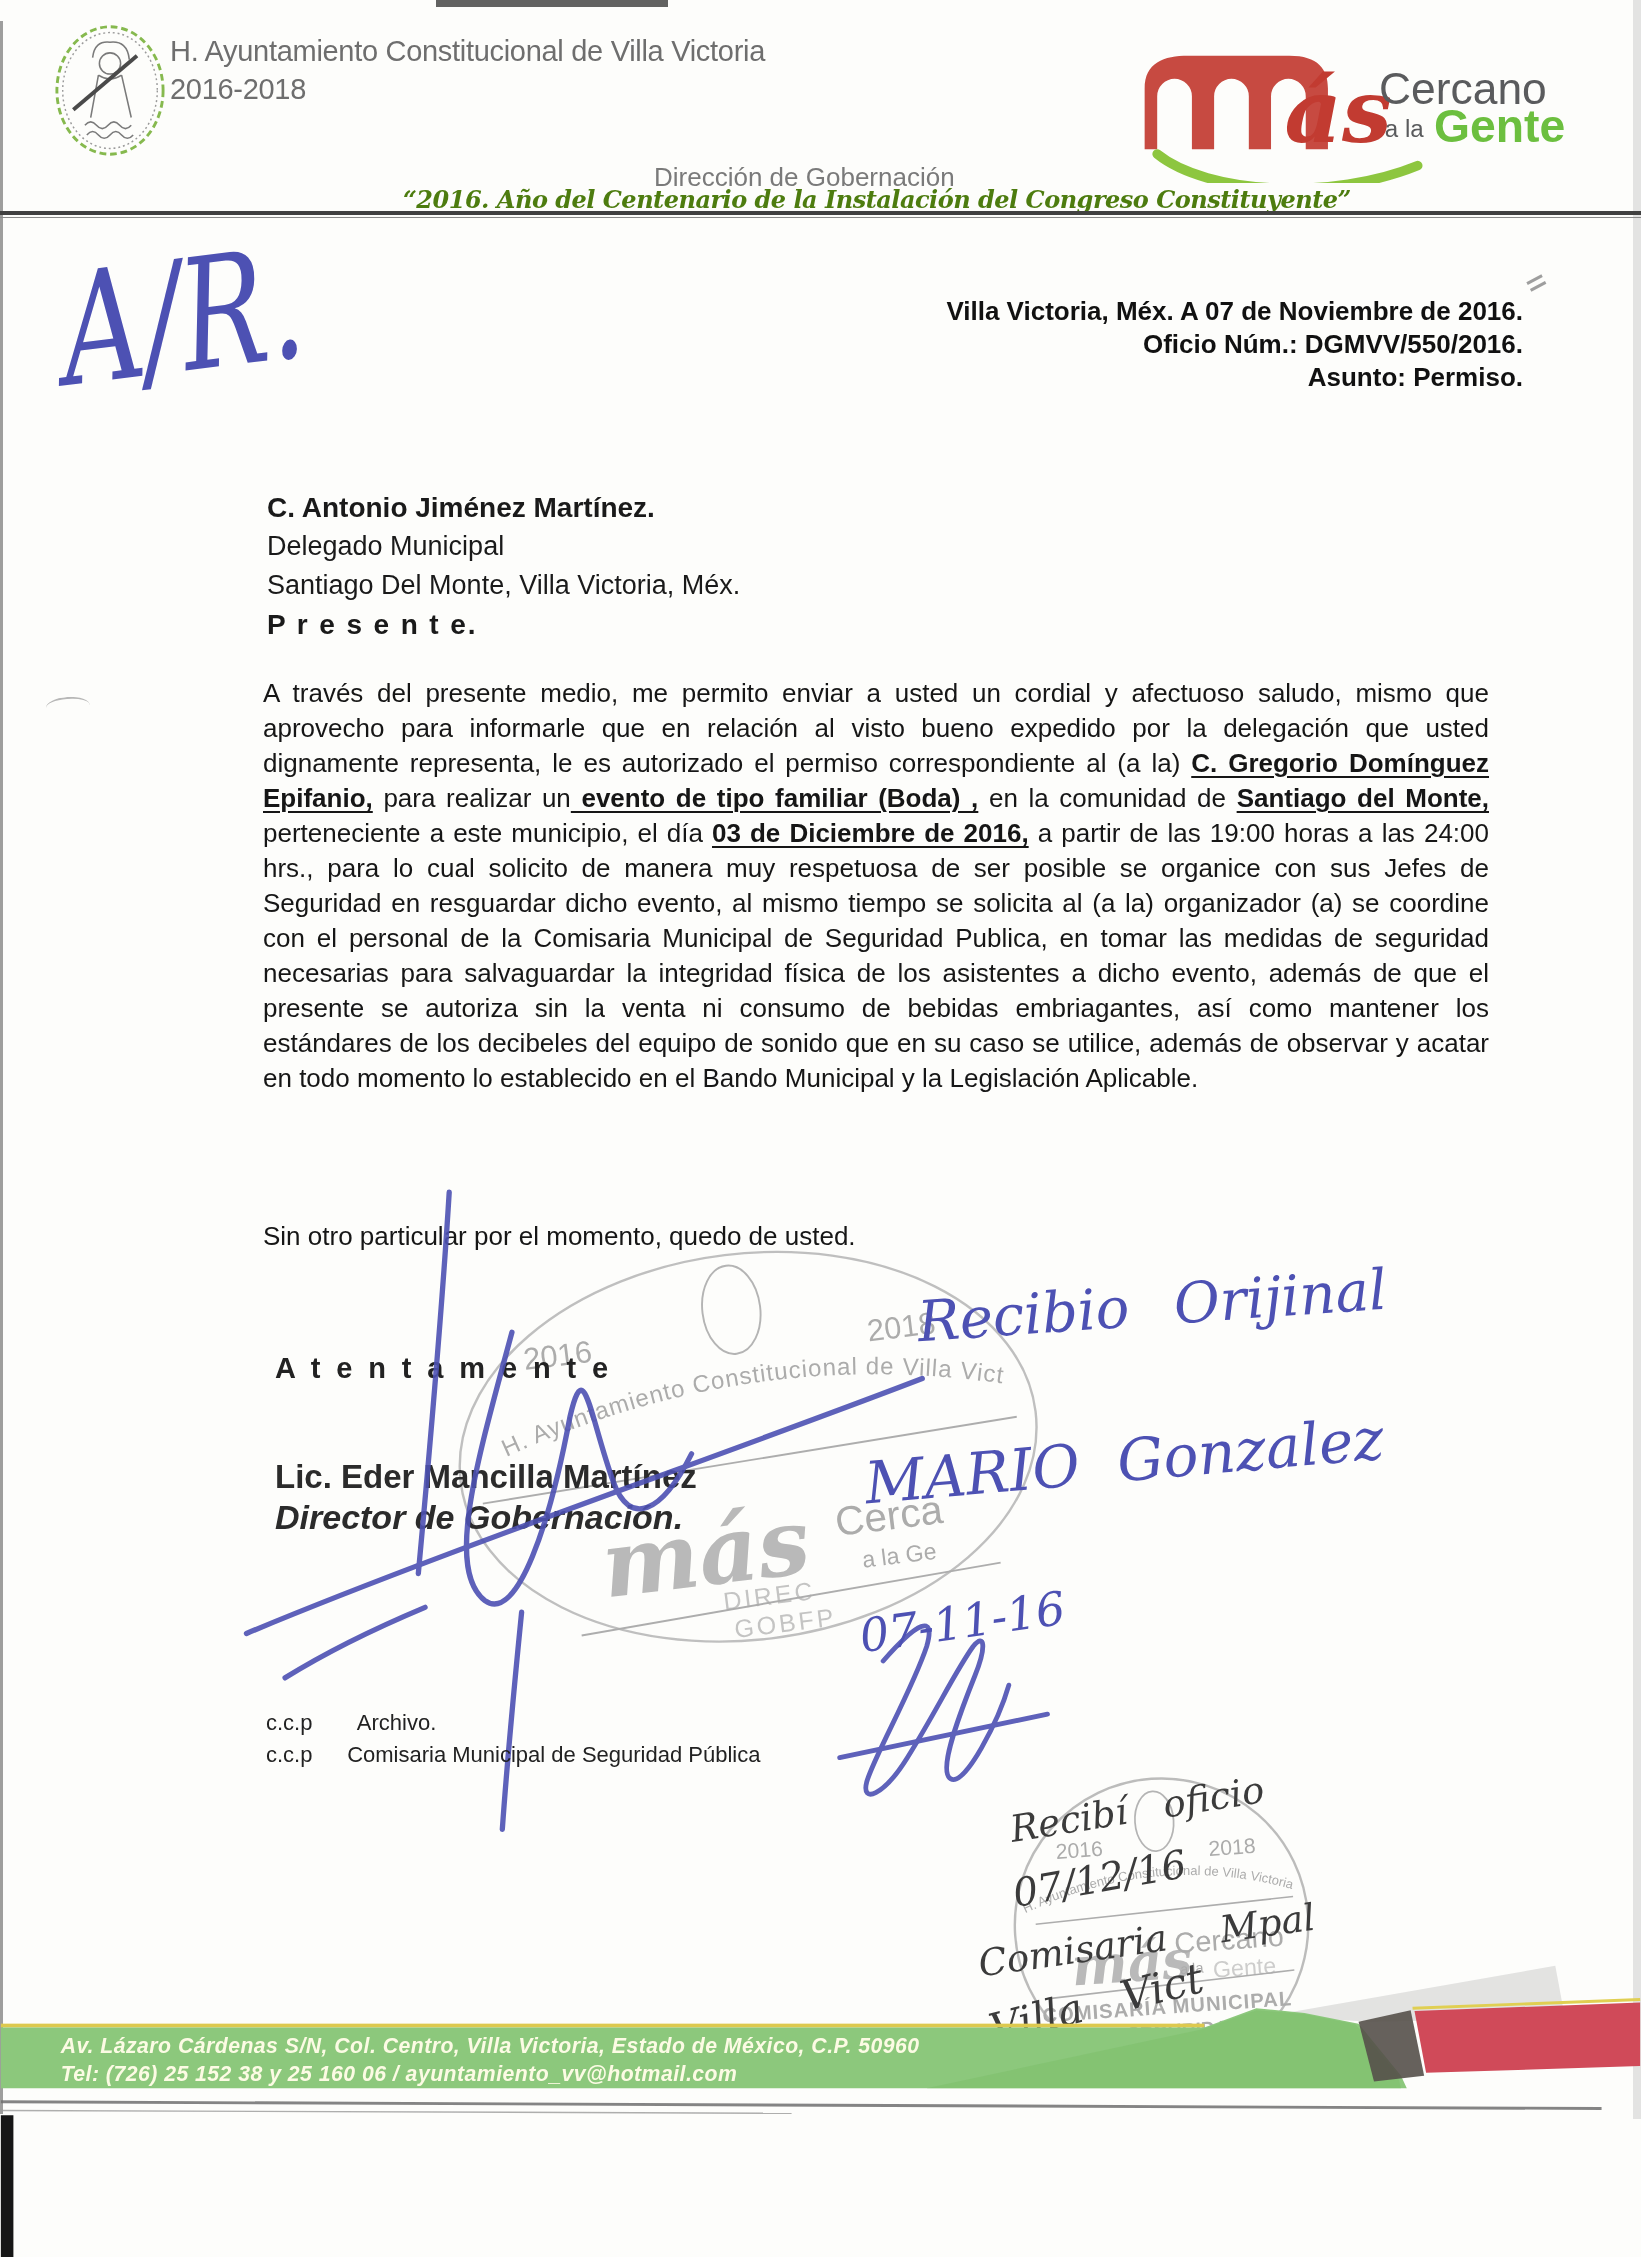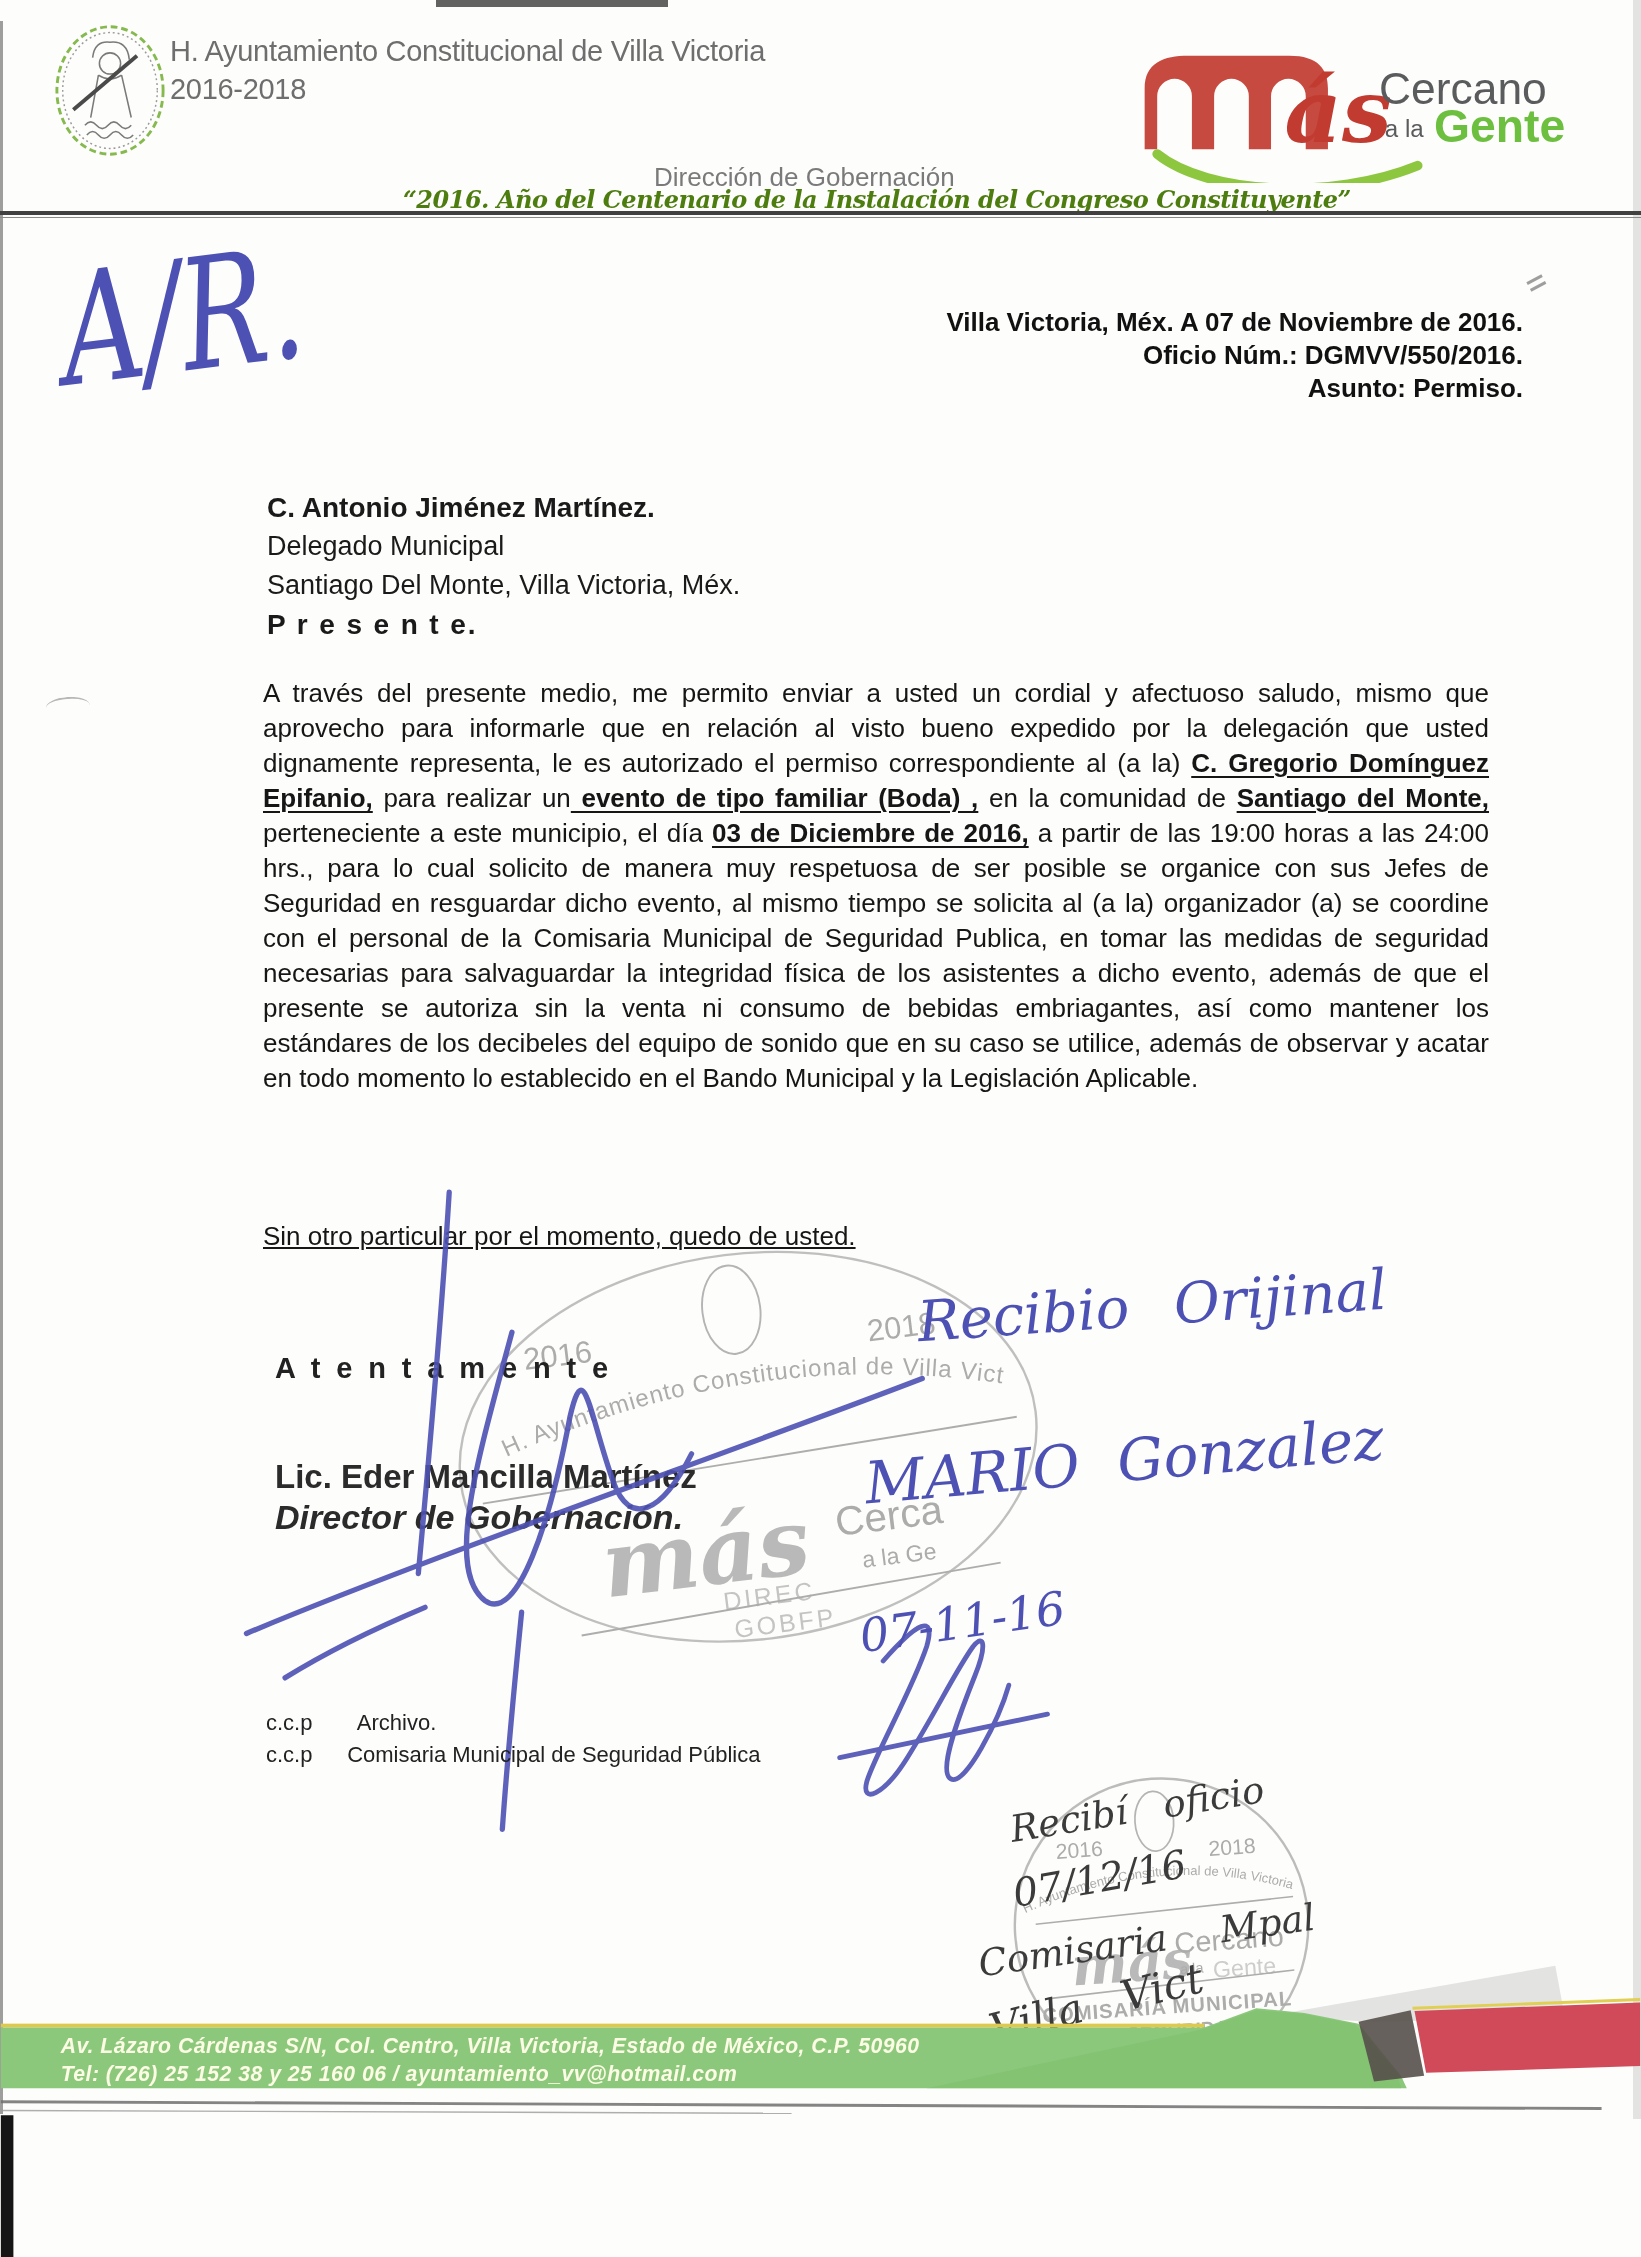--- a/index.html
+++ b/index.html
@@ -62,38 +62,38 @@
     <path d="M15,135 V72 C15,45 35,38 60,38 H165 C195,38 205,52 205,72 V135 H182 V80 A18,18 0 0 0 146,80 V135 H123 V80 A18,18 0 0 0 87,80 V135 H64 V80 A18,18 0 0 0 28,80 V135 Z" fill="#c23b31" opacity=".92"></path>
     <text x="160" y="128" font-family="DejaVu Serif, serif" font-style="italic" font-weight="bold" font-size="92" fill="#c23b31">ás</text>
     <text x="258" y="88" font-family="Liberation Sans, sans-serif" font-size="46" fill="#5a5b5d">Cercano</text>
     <text x="264" y="122" font-family="Liberation Sans, sans-serif" font-size="25" fill="#5a5b5d">a la</text>
     <text x="315" y="128" font-family="Liberation Sans, sans-serif" font-weight="bold" font-size="48" fill="#6cbf3f">Gente</text>
     <path d="M28,140 C80,182 210,188 298,152" fill="none" stroke="#8dc63f" stroke-width="10" stroke-linecap="round"></path>
   </svg>
 
   <div class="abs hw-blue" style="left:50px;top:243px;font-size:114px;transform:rotate(-7deg) scaleY(1.35);transform-origin:left top;">A/R.</div>
 
-  <div class="abs meta" style="left:792px;top:306px;">
+  <div class="abs meta" style="left:792px;top:295px;">
     <div>Villa Victoria, Méx. A 07 de Noviembre de 2016.</div>
     <div>Oficio Núm.: DGMVV/550/2016.</div>
     <div>Asunto: Permiso.</div>
   </div>
 
   <div class="abs rcpt" style="left:267px;top:488px;">
     <div class="name">C. Antonio Jiménez Martínez.</div>
     <div>Delegado Municipal</div>
     <div>Santiago Del Monte, Villa Victoria, Méx.</div>
     <div class="presente">P r e s e n t e.</div>
   </div>
 
   <p class="abs body-par" style="left:263px;top:676px;margin:0;">
     <span>A través del presente medio, me permito enviar a usted un cordial y afectuoso saludo, mismo que aprovecho para informarle que en relación al visto bueno expedido por la delegación que usted dignamente representa, le es autorizado el permiso correspondiente al (a la) </span><span class="emph">C. Gregorio Domínguez Epifanio,</span><span> para realizar un</span><span class="emph"> evento de tipo familiar (Boda) ,</span><span> en la comunidad de </span><span class="emph">Santiago del Monte,</span><span> perteneciente a este municipio, el día </span><span class="emph">03 de Diciembre de 2016,</span><span> a partir de las 19:00 horas a las 24:00 hrs., para lo cual solicito de manera muy respetuosa de ser posible se organice con sus Jefes de Seguridad en resguardar dicho evento, al mismo tiempo se solicita al (a la) organizador (a) se coordine con el personal de la Comisaria Municipal de Seguridad Publica, en tomar las medidas de seguridad necesarias para salvaguardar la integridad física de los asistentes a dicho evento, además de que el presente se autoriza sin la venta ni consumo de bebidas embriagantes, así como mantener los estándares de los decibeles del equipo de sonido que en su caso se utilice, además de observar y acatar en todo momento lo establecido en el Bando Municipal y la Legislación Aplicable.</span>
   </p>
 
-  <div class="abs closing" style="left:263px;top:1221px;text-decoration:underline;">Sin otro particular por el momento, quedo de usted.</div>
+  <div class="abs closing" style="left:263px;top:1221px;">Sin otro particular por el momento, quedo de usted.</div>
 
   <svg class="abs" style="left:415px;top:1218px;transform:rotate(-7deg);opacity:.85;" width="695" height="454" viewBox="0 0 720 470">
     <defs>
         <path id="arcMid" d="M95,215 Q360,130 625,205"></path>
       </defs>
     <ellipse cx="345" cy="235" rx="300" ry="200" fill="none" stroke="#a3a3a3" stroke-width="2.5" opacity=".8"></ellipse>
     <text class="stamp-text" x="125" y="128" font-size="32">2016</text>
     <ellipse cx="345" cy="92" rx="30" ry="46" fill="none" stroke="#a8a8a8" stroke-width="2"></ellipse>
     <text class="stamp-text" x="482" y="142" font-size="32">2018</text>
     <text class="stamp-text" font-size="25" letter-spacing="1">

